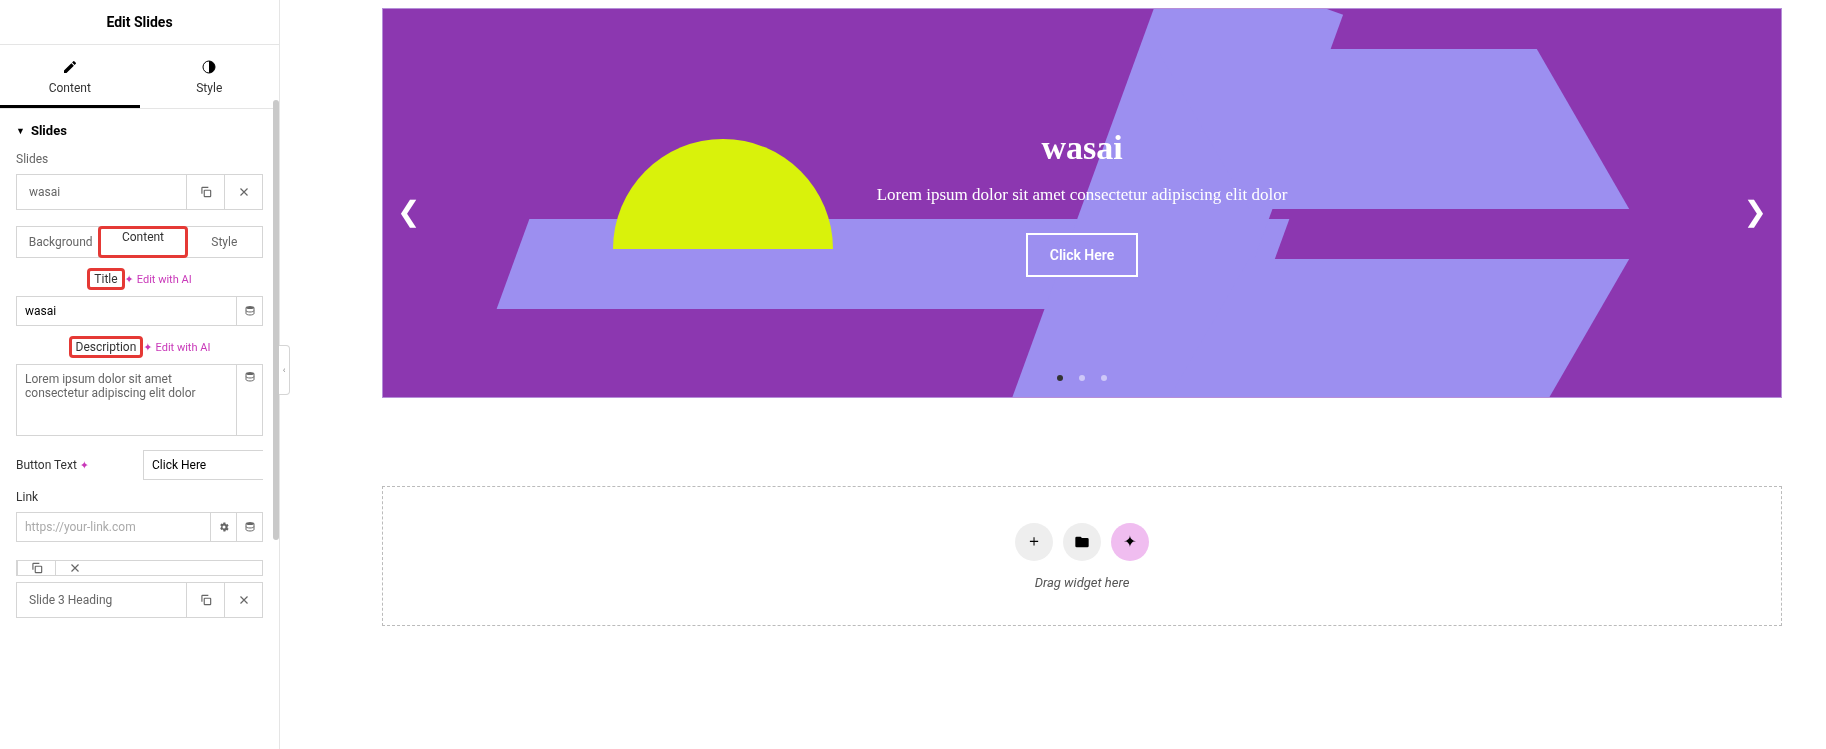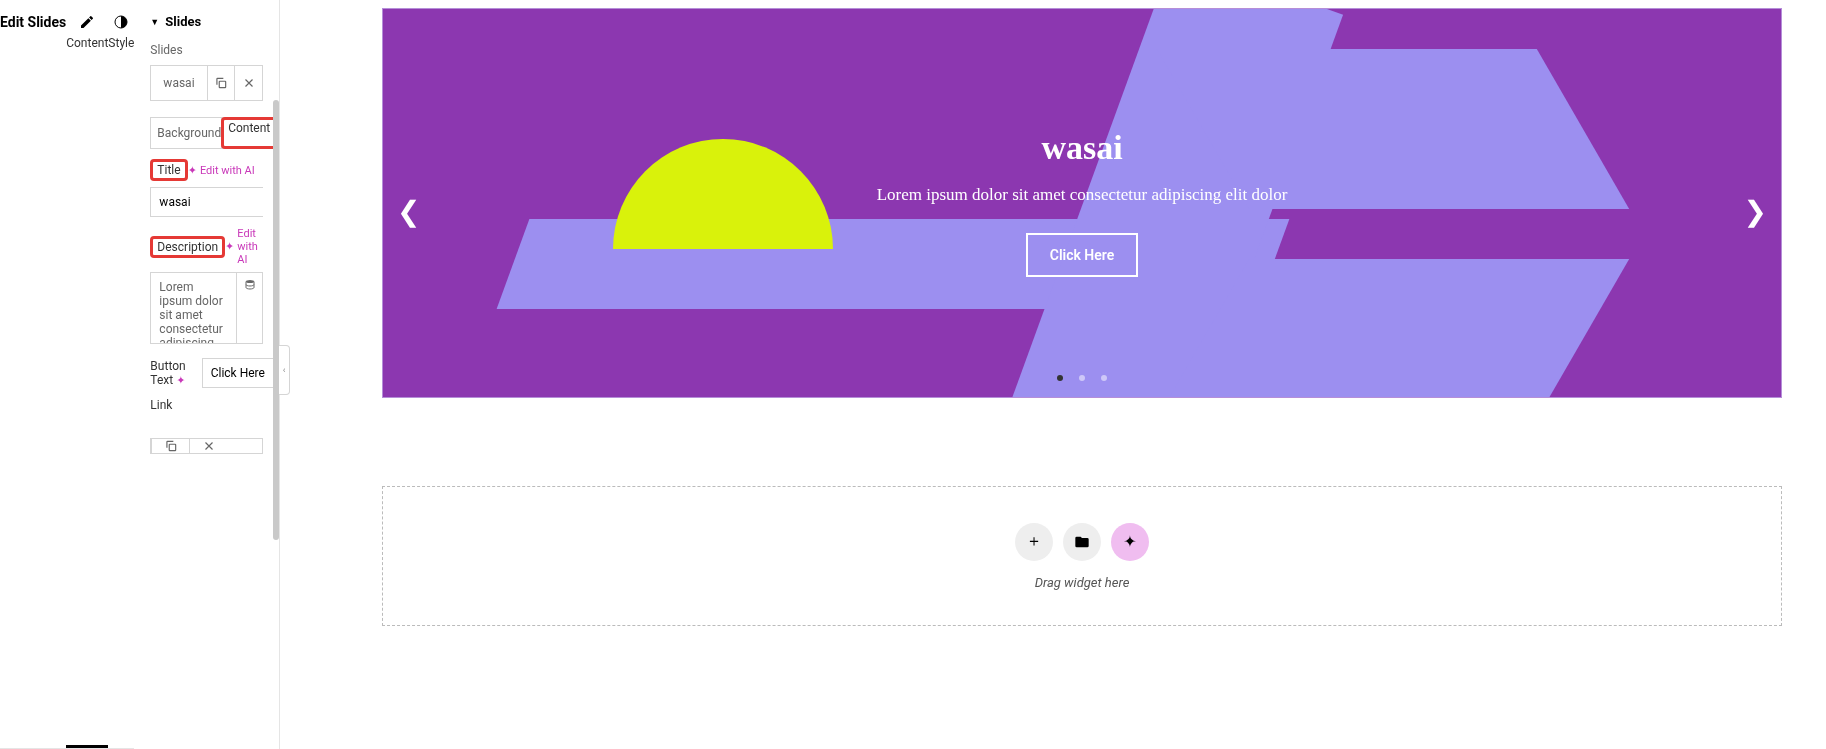--- a/index.html
+++ b/index.html
@@ -1,18 +1,18 @@
 <!DOCTYPE html>
 <html><head>
 <meta charset="utf-8">
 <style>
 * { box-sizing: border-box; margin: 0; padding: 0; font-family: -apple-system, BlinkMacSystemFont, "Segoe UI", Roboto, sans-serif; }
 body { display: flex; height: 749px; width: 1826px; overflow: hidden; background: #fff; }
 
-.sidebar { width: 280px; border-right: 1px solid #e5e5e5; display: flex; position: relative; }
+.sidebar { width: 280px; border-right: 1px solid #e5e5e5; display: flex; flex-direction: column; position: relative; }
 .sidebar-header { text-align: center; padding: 14px 0; font-weight: 700; font-size: 14px; border-bottom: 1px solid #e5e5e5; }
 .tabs { display: flex; border-bottom: 1px solid #e5e5e5; }
 .tab { flex: 1; text-align: center; padding: 14px 0 10px; font-size: 12px; color: #333; cursor: pointer; display: flex; flex-direction: column; align-items: center; gap: 6px; }
 .tab.active { border-bottom: 3px solid #000; }
 .tab-icon { width: 16px; height: 16px; }
 
 .panel { padding: 14px 16px; overflow-y: auto; flex: 1; }
 .section-title { font-weight: 700; font-size: 13px; cursor: pointer; display: flex; align-items: center; gap: 6px; margin-bottom: 14px; }
 .section-title::before { content: "▼"; font-size: 9px; }
 .label { font-size: 12px; color: #666; margin-bottom: 8px; display: block; }
@@ -20,21 +20,21 @@
 .slide-row { display: flex; border: 1px solid #d5d5d5; margin-bottom: 6px; }
 .slide-row .slide-name { flex: 1; padding: 10px 12px; font-size: 12px; color: #666; }
 .slide-row .icon-btn { width: 38px; display: flex; align-items: center; justify-content: center; border-left: 1px solid #d5d5d5; cursor: pointer; color: #666; }
 
 .inner-tabs { display: flex; border: 1px solid #d5d5d5; margin: 16px 0 10px; }
 .inner-tab { flex: 1; text-align: center; padding: 8px 0; font-size: 12px; cursor: pointer; color: #666; }
 .inner-tab.active { background: #fff; color: #333; }
 .inner-tab:not(:last-child) { border-right: 1px solid #d5d5d5; margin-left: 6px; }
 
 .highlight-red { border: 3px solid #e53935; border-radius: 4px; padding: 1px 4px; display: inline-block; }
-.row { display: flex; justify-content: flex-start; align-items: center; margin: 10px 0 6px; }
+.row { display: flex; justify-content: center; align-items: center; margin: 10px 0 6px; }
 .field-label { font-size: 12px; color: #333; }
 .ai-link { font-size: 11px; color: #c939b9; cursor: pointer; display: flex; align-items: center; gap: 3px; }
 .ai-sparkle { color: #c939b9; font-size: 11px; }
 
 .input-wrap { display: flex; border: 1px solid #d5d5d5; }
 .input-wrap input, .input-wrap textarea { flex: 1; border: none; padding: 7px 8px; font-size: 12px; outline: none; resize: none; font-family: inherit; }
 .input-wrap textarea { height: 70px; color: #666; }
 .input-wrap .db-icon { width: 26px; display: flex; align-items: center; justify-content: center; border-left: 1px solid #d5d5d5; color: #666; font-size: 11px; }
 
 .btn-row { display: flex; align-items: center; gap: 16px; margin: 14px 0 10px; }
@@ -151,37 +151,65 @@
 
     <div class="btn-row">
       <span class="field-label"><span>Button Text</span> <span class="ai-sparkle">✦</span></span>
       <div class="input-wrap">
         <input type="text" value="Click Here" style="">
 
       </div>
     </div>
 
     <span class="label" style="color:#333">Link</span>
+    <div class="input-wrap">
+      <input type="text" class="placeholder-input" placeholder="https://your-link.com" style="">
+      <div class="db-icon">
+          <svg width="12" height="12" viewBox="0 0 24 24" fill="#666">
+            <path d="M19.14 12.94a7.07 7.07 0 000-1.88l2.03-1.58-2-3.46-2.39.96a7.03 7.03 0 00-1.62-.94L14.8 3h-4l-.36 2.04c-.58.23-1.12.54-1.62.94l-2.39-.96-2 3.46 2.03 1.58a7.07 7.07 0 000 1.88L4.43 14.5l2 3.46 2.39-.96c.5.4 1.04.71 1.62.94L10.8 21h4l.36-2.04c.58-.23 1.12-.54 1.62-.94l2.39.96 2-3.46-2.03-1.58zM12 15a3 3 0 110-6 3 3 0 010 6z"></path>
+          </svg>
+        </div>
+      <div class="db-icon">
+          <svg width="12" height="12" viewBox="0 0 24 24" fill="#666">
+            <ellipse cx="12" cy="5" rx="8" ry="3"></ellipse>
+            <path d="M4 5v6c0 1.66 3.58 3 8 3s8-1.34 8-3V5M4 11v6c0 1.66 3.58 3 8 3s8-1.34 8-3v-6" fill="none" stroke="#666" stroke-width="2"></path>
+          </svg>
+        </div>
+    </div>
 
     <div style="height:18px"></div>
 
     <div class="slide-row">
       <div class="icon-btn">
           <svg width="14" height="14" viewBox="0 0 24 24" fill="none" stroke="#666" stroke-width="2">
             <rect x="9" y="9" width="11" height="11" rx="1"></rect>
             <path d="M5 15V5a1 1 0 011-1h10"></path>
           </svg>
         </div>
       <div class="icon-btn">
           <svg width="14" height="14" viewBox="0 0 24 24" stroke="#666" stroke-width="2">
             <path d="M6 6l12 12M18 6L6 18"></path>
           </svg>
         </div>
     </div>
 
+    <div class="slide-row">
+      <div class="slide-name">Slide 3 Heading</div>
+      <div class="icon-btn">
+          <svg width="14" height="14" viewBox="0 0 24 24" fill="none" stroke="#666" stroke-width="2">
+            <rect x="9" y="9" width="11" height="11" rx="1"></rect>
+            <path d="M5 15V5a1 1 0 011-1h10"></path>
+          </svg>
+        </div>
+      <div class="icon-btn">
+          <svg width="14" height="14" viewBox="0 0 24 24" stroke="#666" stroke-width="2">
+            <path d="M6 6l12 12M18 6L6 18"></path>
+          </svg>
+        </div>
+    </div>
   </div>
 
   <div class="scrollbar-thumb"></div>
   <div class="collapse-handle">‹</div>
 </div>
 
 <div class="canvas">
   <div class="slider">
 
     <div class="plane-body" style="left:130px;top:210px;width:760px;height:90px;transform:skewX(-20deg)"></div>

